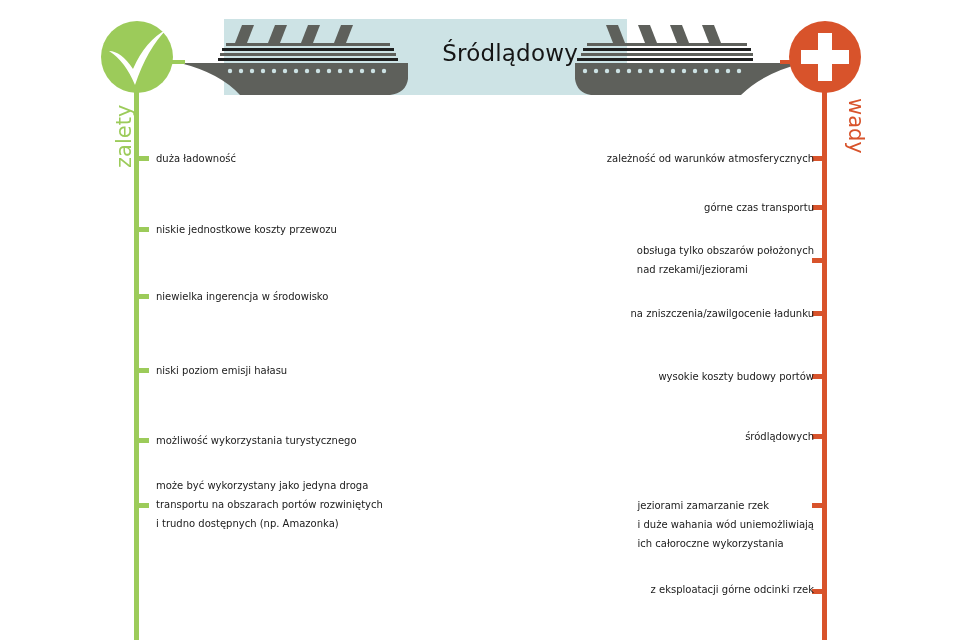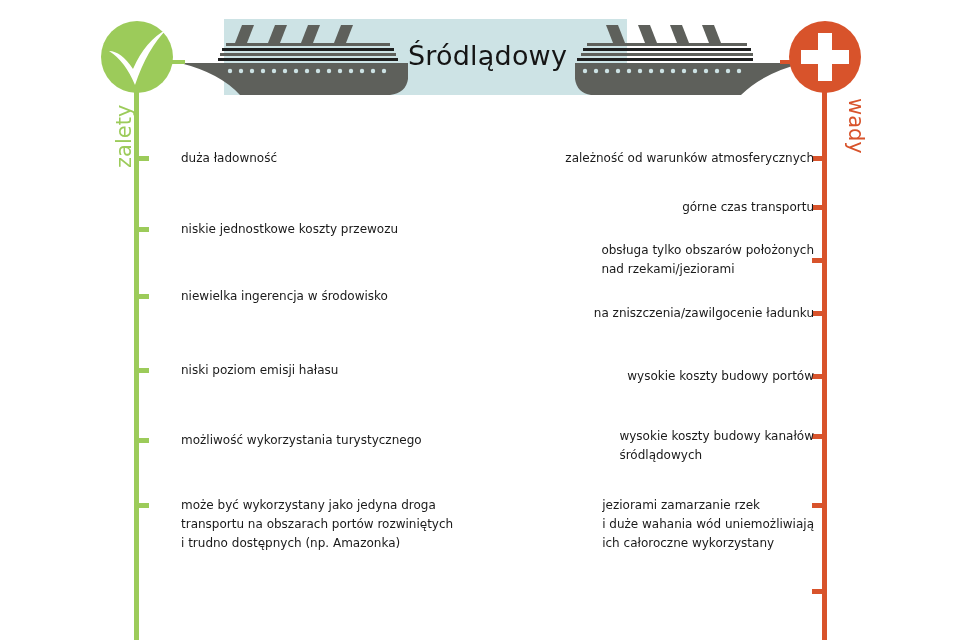--- a/index.html
+++ b/index.html
@@ -7,38 +7,38 @@
       width: 960px; height: 640px; position: relative; overflow: hidden;
       background: #ffffff;
       font-family: "DejaVu Sans", sans-serif;
       color: #1a1a1a;
     }
     .banner {
       position: absolute; left: 224px; top: 19px; width: 403px; height: 76px;
       background: #cde3e5;
     }
     .title {
-      position: absolute; left: 408px; top: 40px; width: 170px; text-align: left;
-      font-size: 27px; color: #151515; letter-spacing: 0.2px;
+      position: absolute; left: 408px; top: 40px; width: 170px; text-align: right;
+      font-size: 23px; color: #151515; letter-spacing: 0.2px;
     }
     .ship { position: absolute; }
     .green-line { position: absolute; left: 134px; top: 80px; width: 5px; height: 560px; background: #9ccb5a; }
     .red-line { position: absolute; left: 822px; top: 80px; width: 5px; height: 560px; background: #d8532b; }
     .circle {
       position: absolute; width: 72px; height: 72px; border-radius: 50%;
     }
     .circle.pro { left: 101px; top: 21px; background: #9ccb5a; }
     .circle.con { left: 789px; top: 21px; background: #d8532b; }
     .vlabel {
       position: absolute; font-size: 21px; transform-origin: left top;
     }
     .vlabel.pro { left: 112px; top: 168px; color: #9ccb5a; transform: rotate(-90deg); }
     .vlabel.con { left: 868px; top: 98px; color: #d8532b; transform: rotate(90deg); }
     .item {
-      position: absolute; font-size: 12px; line-height: 19px; margin-left: 25px;
+      position: absolute; font-size: 10px; line-height: 19px;
     }
     .item.pro { left: 156px; text-align: left; }
     .item.con { right: 146px; text-align: left; }
     .tick { position: absolute; height: 5px; width: 10px; }
     .tick.pro { left: 139px; background: #9ccb5a; }
     .tick.con { left: 812px; background: #d8532b; }
     .item .line { display: block; white-space: nowrap; }
   </style>
 </head>
 <body>
@@ -145,21 +145,21 @@
 <div class="item pro" style="top:361px">
     <span class="line">niski poziom emisji hałasu</span>
   </div>
 
 <div class="tick pro" style="top:438px"></div>
 <div class="item pro" style="top:431px">
     <span class="line">możliwość wykorzystania turystycznego</span>
   </div>
 
 <div class="tick pro" style="top:503px"></div>
-<div class="item pro" style="top:496px">
+<div class="item pro" style="top:476px">
   <span class="line">może być wykorzystany jako jedyna droga</span>
   <span class="line">transportu na obszarach portów rozwiniętych</span>
   <span class="line">i trudno dostępnych (np. Amazonka)</span>
 </div>
 
 <div class="tick con" style="top:156px"></div>
 <div class="item con" style="top:149px">
     <span class="line">zależność od warunków atmosferycznych</span>
   </div>
 
@@ -179,26 +179,26 @@
   <span class="line">na zniszczenia/zawilgocenie ładunku</span>
 </div>
 
 <div class="tick con" style="top:374px"></div>
 <div class="item con" style="top:367px">
     <span class="line">wysokie koszty budowy portów</span>
   </div>
 
 <div class="tick con" style="top:434px"></div>
 <div class="item con" style="top:427px">
-  <span class="line">wysokie koszty budowy kanałów</span>
   <span class="line">śródlądowych</span>
 </div>
 
 <div class="tick con" style="top:503px"></div>
 <div class="item con" style="top:496px">
   <span class="line">jeziorami zamarzanie rzek</span>
   <span class="line">i duże wahania wód uniemożliwiają</span>
-  <span class="line">ich całoroczne wykorzystany</span>
+  <span class="line">ich całoroczne wykorzystania</span>
 </div>
 
 <div class="tick con" style="top:589px"></div>
 <div class="item con" style="top:580px">
+  <span class="line">z eksploatacji górne odcinki rzek</span>
 </div>
 
 </body></html>

